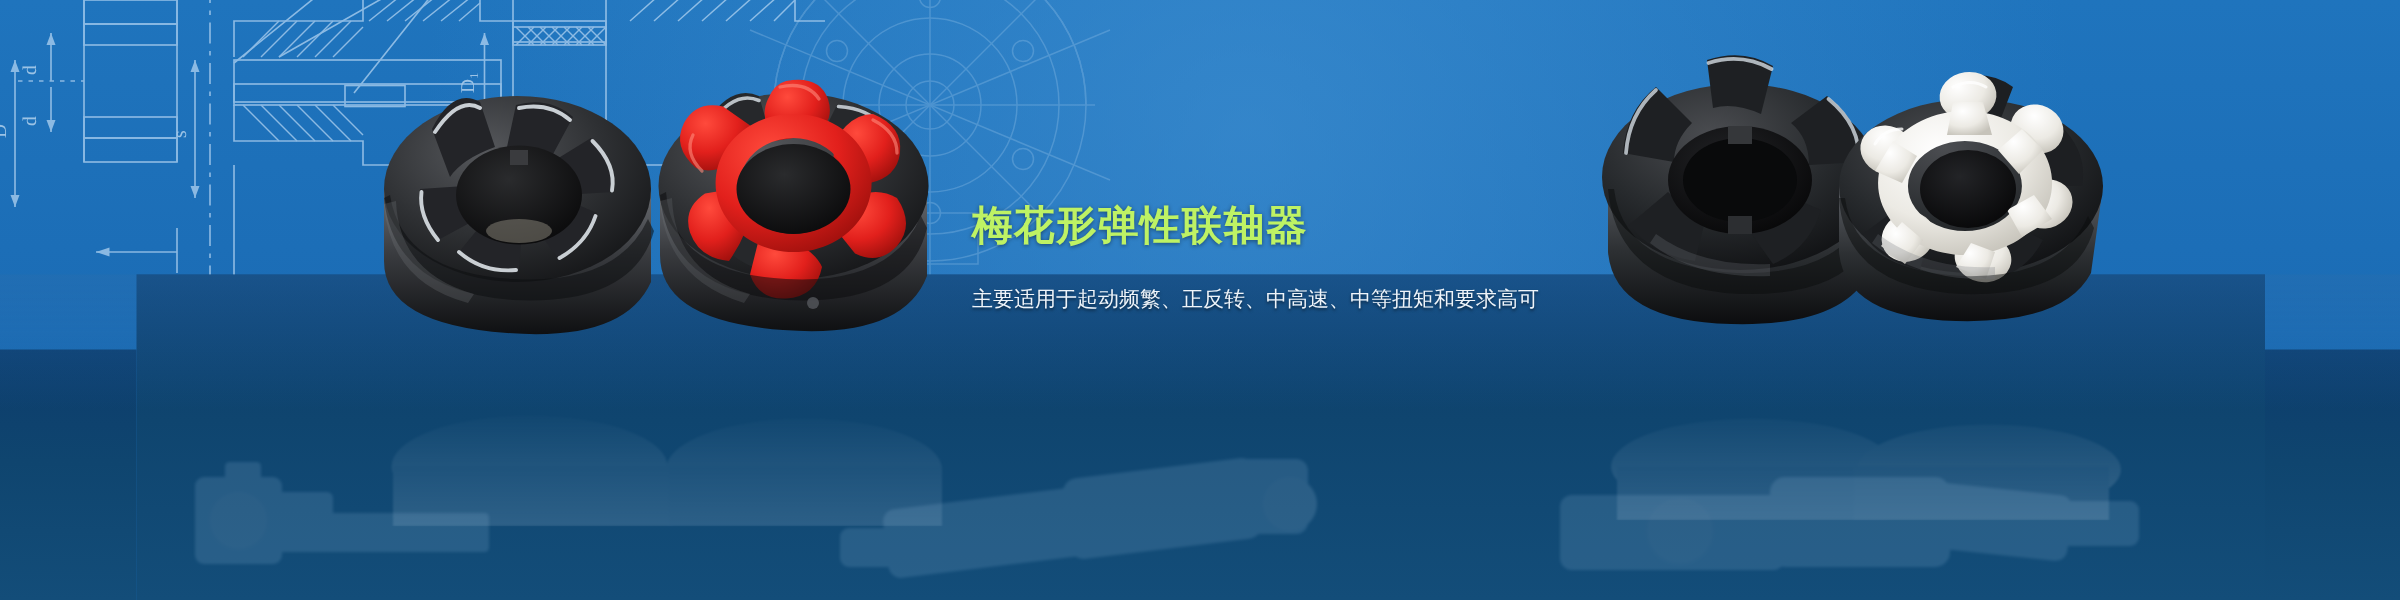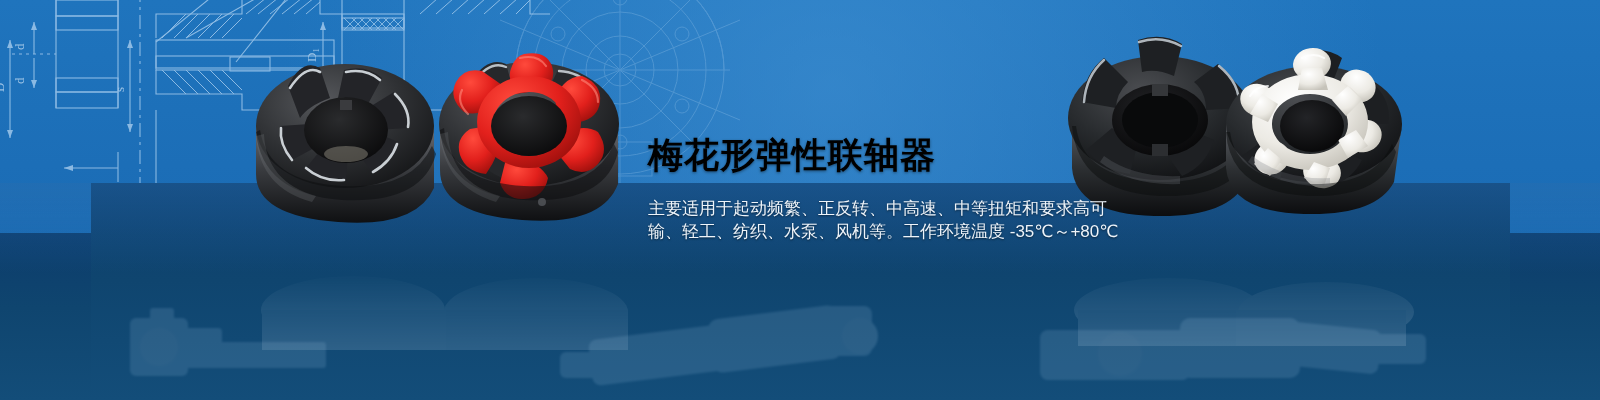--- a/index.html
+++ b/index.html
@@ -30,23 +30,23 @@
 
   
   .prod{position:absolute;}
   .prod svg{display:block;}
 
   
   .ghost{position:absolute;opacity:.16;filter:blur(1.2px);}
 
   
   .copy{position:absolute;left:648px;top:136px;width:400px;}
-  .title{color:#000000;font-size:35px;font-weight:bold;letter-spacing:1px;line-height:1.1;
+  .title{color:#bef264;font-size:27px;font-weight:bold;letter-spacing:1px;line-height:1.1;
       margin:0 0 22px 0;text-shadow:0 1px 3px rgba(0,0,0,.45);white-space:nowrap;}
-  .para{color:#eef4fa;font-size:17px;line-height:23px;margin:0;text-align:justify;
+  .para{color:#eef4fa;font-size:14px;line-height:23px;margin:0;text-align:justify;
       text-shadow:0 1px 2px rgba(0,0,0,.5);}
   .para div{white-space:nowrap;}
 
   
   .refl{position:absolute;transform:scaleY(-1);opacity:.22;
      -webkit-mask-image:linear-gradient(to bottom,rgba(0,0,0,.85),rgba(0,0,0,0) 70%);
      mask-image:linear-gradient(to bottom,rgba(0,0,0,.85),rgba(0,0,0,0) 70%);filter:blur(.6px);}
 </style>
 </head>
 <body>
@@ -457,17 +457,16 @@
       <ellipse cx="280" cy="34" rx="88" ry="30" fill="#d8e4ee"></ellipse>
       <rect x="32" y="0" width="180" height="36" fill="#a9c3da"></rect>
       <rect x="190" y="0" width="170" height="36" fill="#b4cbdf"></rect>
     </svg>
   </div>
 
   <div class="copy">
     <h1 class="title">梅花形弹性联轴器</h1>
     <div class="para">
       <div>主要适用于起动频繁、正反转、中高速、中等扭矩和要求高可</div>
-      <div>输、轻工、纺织、水泵、风机等。工作环境温度 -35℃～+80℃</div>
     </div>
   </div>
 
 </div>
 
 </body></html>

